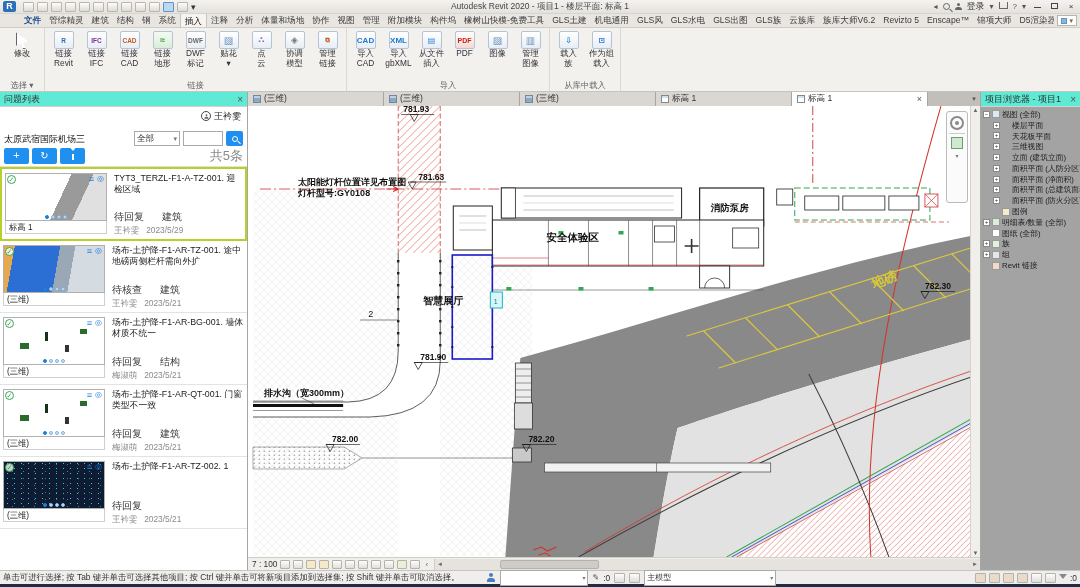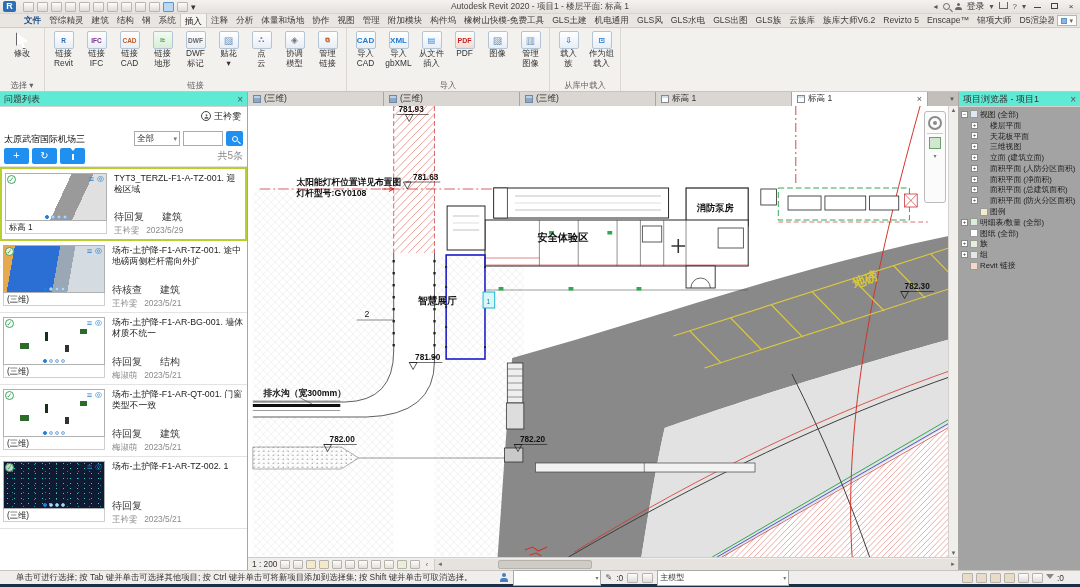--- a/index.html
+++ b/index.html
@@ -74,21 +74,21 @@
   .ddl .car{margin-left:auto;font-size:7px;color:#777}
   .sinput{width:40px;height:15px;border:1px solid #aaa;background:#fff}
   .sbtn{width:17px;height:15px;background:#1f8ff0;border-radius:2px;display:flex;align-items:center;justify-content:center}
   .sbtn .mag{border-color:#fff;width:6px;height:6px}
   .sbtn .mag::after{background:#fff;left:4px;top:5px}
   .toolrow{height:21px;display:flex;align-items:center;gap:3px;padding:0 4px;border-bottom:1px solid #e4e1dd}
   .bbtn{width:25px;height:16px;background:#1f8ff0;border-radius:2px;color:#fff;font-size:11px;line-height:15px;text-align:center}
   .bbtn.r{font-size:10px}
   .funnelw{width:0;height:0;border-left:5px solid transparent;border-right:5px solid transparent;border-top:6px solid #fff;margin:0 auto;position:relative;top:2px}
   .funnelw::after{content:"";position:absolute;left:-1px;top:-1px;width:2px;height:6px;background:#fff;top:3px}
-  .cnt{margin-left:auto;color:#8a8a8a;font-size:10px}
+  .cnt{margin-left:auto;color:#8a8a8a;font-size:13px}
   .cards{flex:1;overflow:hidden}
   .card{height:72px;border-bottom:1px solid #e3e3e3;display:flex;padding:4px 3px 2px 3px;background:#fff}
   .card.selected{border:2px solid #b9cf2c;height:74px}
   .thumbw{width:102px;flex:none}
   .thumb{height:48px;border:1px solid #b0b0b0;position:relative;background:#fff;overflow:hidden}
   .caption{height:13px;border:1px solid #cfcfcf;border-top:none;font-size:8.3px;line-height:12px;padding-left:3px;color:#222;background:#fff}
   .tcheck{position:absolute;left:1px;top:1px;width:9px;height:9px;border-radius:50%;border:1px solid #3aa655;color:#3aa655;font-size:7px;line-height:8px;text-align:center;background:rgba(255,255,255,.8)}
   .tmenu{position:absolute;right:12px;top:1px;color:#1d7fd6;font-size:9px;line-height:8px}
   .ttarget{position:absolute;right:2px;top:1px;color:#1d7fd6;font-size:8px;line-height:8px}
   .tdots{position:absolute;bottom:1px;left:0;right:0;display:flex;justify-content:center;gap:2px}
@@ -131,39 +131,39 @@
   .scale{font-size:8.3px;color:#333;white-space:nowrap}
   .vbi{width:10px;height:9px;border:1px solid #b5b1ab;background:linear-gradient(#fdfdfd,#e2dfda);border-radius:1px}
   .vbi.c1{background:#e8f0d8}.vbi.c2{background:#f5e9c8}
   .chev{font-size:8px;color:#666;padding:0 2px}
   .hscroll{flex:1;height:11px;background:#e6e3df;border-left:1px solid #d0ccc6;position:relative;display:flex;align-items:center}
   .hthumb{position:absolute;left:12%;width:18%;top:1px;bottom:1px;background:#cfccc7;border:1px solid #b5b1ab;border-radius:2px}
   .harrow{width:10px;text-align:center;font-size:6px;color:#666}
   .harrow.rgt{margin-left:auto}
 
   
-  .browser{width:122px;border-left:1px solid #a9a5a0;background:#f7f5f3;display:flex;flex-direction:column}
+  .browser{width:100px;border-left:1px solid #a9a5a0;background:#f7f5f3;display:flex;flex-direction:column}
   .tree{flex:1;background:#a3a3a3;padding:2px 0 0 2px;overflow:hidden}
   .trow{display:flex;align-items:center;gap:2px;height:10.8px;white-space:nowrap;font-size:7.8px;color:#222}
   .trow.lvl1{padding-left:10px}
   .texp{width:7px;height:7px;border:1px solid #888;background:#fff;font-size:6px;line-height:5px;text-align:center;color:#333;flex:none}
   .texp.none{border:none;background:transparent}
   .tico{width:8px;height:8px;flex:none;border:1px solid #9a9a9a;background:#dfe8f2}
   .tico.i-views{background:#dfe8f2}
   .tico.i-legend{background:#f3ecc9}
   .tico.i-schedule{background:#d8eed8}
   .tico.i-sheet{background:#fff}
   .tico.i-family{background:#e4f0d8}
   .tico.i-group{background:#e6e6e6}
   .tico.i-rvtlink{background:#f5d8c8}
   .tico.hidden{visibility:hidden}
   .tlabel{overflow:hidden;text-overflow:clip}
 
   
-  .statusbar{height:14px;background:#f0eeec;border-top:1px solid #c8c4bf;display:flex;align-items:center;padding:0 16px;gap:4px;font-size:8.4px;color:#333}
+  .statusbar{height:14px;background:#f0eeec;border-top:1px solid #c8c4bf;display:flex;align-items:center;padding:0 3px;gap:4px;font-size:8.4px;color:#333}
   .sb-text{white-space:nowrap;overflow:hidden;max-width:470px}
   .sb-person{width:9px;height:9px;position:relative;margin-left:24px}
   .sb-person::before{content:"";position:absolute;width:4px;height:4px;border-radius:50%;background:#4a7dbb;left:2px;top:0}
   .sb-person::after{content:"";position:absolute;width:8px;height:4px;border-radius:3px 3px 0 0;background:#4a7dbb;bottom:0}
   .sb-sel{height:16px;border:1px solid #aaa;background:#fff;display:flex;align-items:center;font-size:8px;color:#333;padding:0 2px}
   .sb-sel .car{margin-left:auto;font-size:6px;color:#777}
   .w90{width:88px}.w140{width:132px}
   .pencil{font-size:8px;color:#555}
   .sbi{width:11px;height:10px;border:1px solid #b5b1ab;background:linear-gradient(#fdfdfd,#e0ddd8);border-radius:1px}
   .sbi.c{background:#e8dcc8}
@@ -794,21 +794,21 @@
           <span class="navchev">▾</span>
         </div>
         <div class="vscroll">
           <span>▲</span>
           <span>▼</span>
         </div>
       </div>
 
       <div class="canvas-bottom">
         <div class="viewbar">
-          <span class="scale">1 : 200</span>
+          <span class="scale">7 : 100</span>
           <span class="vbi"></span>
           <span class="vbi"></span>
           <span class="vbi c2"></span>
           <span class="vbi c2"></span>
           <span class="vbi"></span>
           <span class="vbi"></span>
           <span class="vbi"></span>
           <span class="vbi"></span>
           <span class="vbi"></span>
           <span class="vbi c1"></span>

